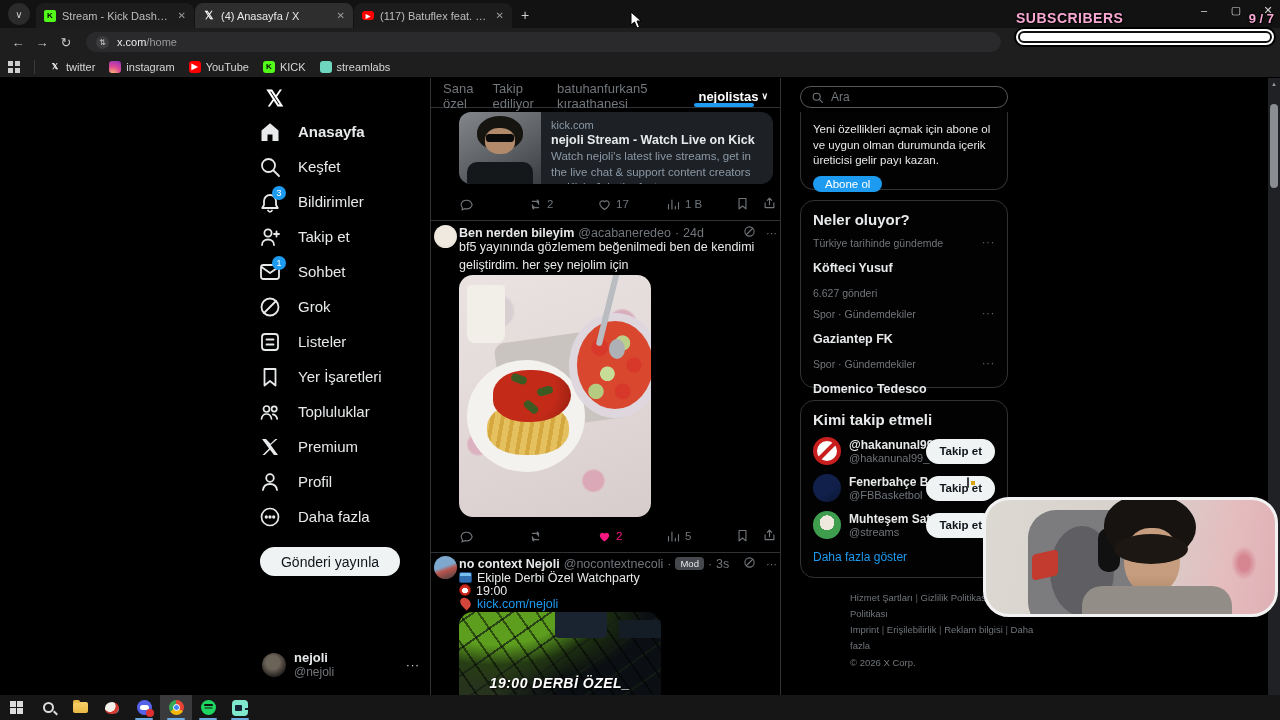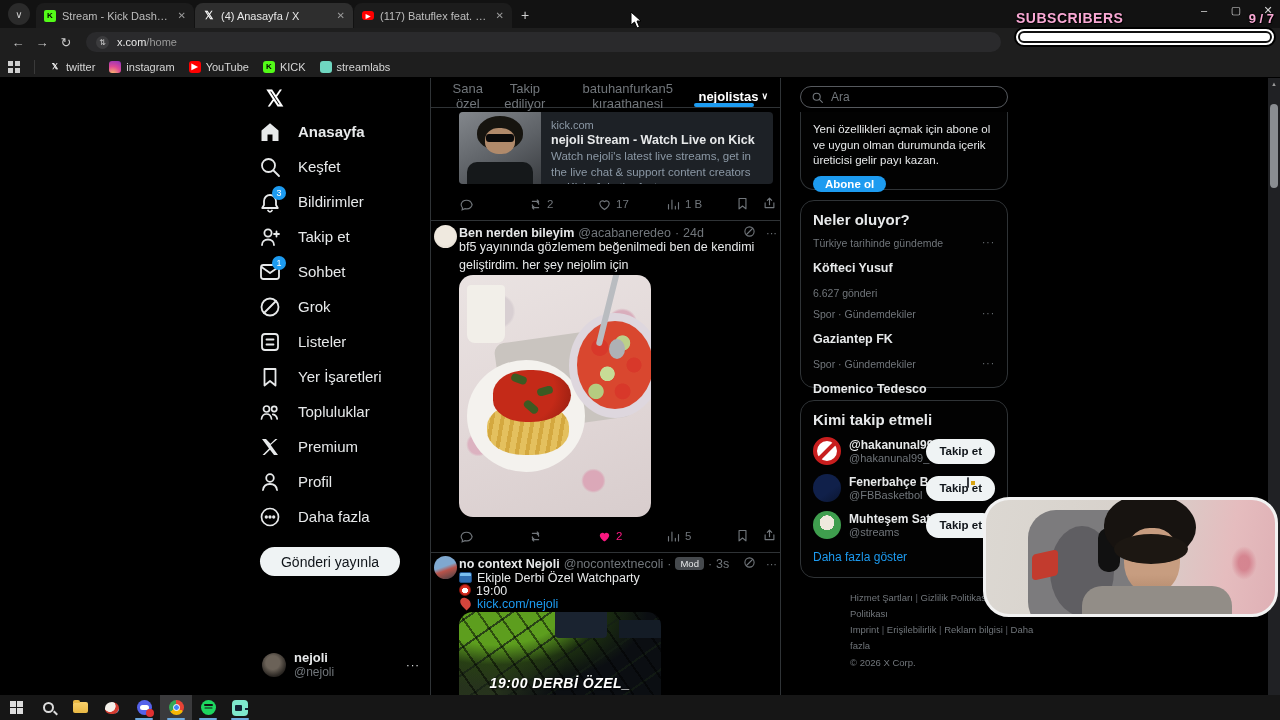--- a/index.html
+++ b/index.html
@@ -47,30 +47,30 @@
   .badge { position:absolute; top:-4px; right:-4px; min-width:14px; height:14px; border-radius:7px; background:#1d9bf0; color:#fff; font-size:9px; display:flex; align-items:center; justify-content:center; padding:0 3px; }
   #post-btn { left:260px; top:469px; width:140px; height:29px; border-radius:15px; background:#eff3f4; color:#0f1419; font-weight:normal; font-size:14px; display:flex; align-items:center; justify-content:center; border:none; }
   #me { left:262px; top:572px; width:158px; display:flex; align-items:center; gap:8px; }
   .me-av { width:24px; height:24px; border-radius:50%; background:radial-gradient(circle at 45% 40%, #6b6258 0 35%, #2a2622 70%); flex:0 0 24px; }
   .me-name { font-size:13px; font-weight:bold; color:#e7e9ea; }
   .me-handle { font-size:12px; color:#71767b; }
   .me-more { margin-left:auto; color:#e7e9ea; font-size:11px; letter-spacing:1px; }
 
   
   #feed { left:430px; top:0; width:351px; height:617px; border-left:1px solid #2f3336; border-right:1px solid #2f3336; }
-  #feed-tabs { position:absolute; left:0; top:7px; width:100%; height:23px; border-bottom:1px solid #2f3336; display:flex; justify-content:space-between; padding:0 12px;text-align:center; }
+  #feed-tabs { position:absolute; left:0; top:7px; width:100%; height:23px; border-bottom:1px solid #2f3336; display:flex; justify-content:space-between; padding:0 12px; }
   .ftab { font-size:13px; color:#71767b; position:relative; display:flex; align-items:center; gap:3px; }
   .ftab.active { color:#fff; font-weight:bold; }
   .ftab .chev { font-size:9px; }
   .ftab-underline { position:absolute; left:-4px; bottom:0; height:4px; width:60px; border-radius:2px; background:#1d9bf0; }
 
   .divider { position:absolute; left:0; width:100%; height:1px; background:#2f3336; }
 
   
-  #card1 { left:28px; top:34px; width:314px; height:72px; border-radius:4px; overflow:hidden; display:flex; background:#1d2126; }
+  #card1 { left:28px; top:34px; width:314px; height:72px; border-radius:12px; overflow:hidden; display:flex; background:#1d2126; }
   .card-img { width:82px; flex:0 0 82px; position:relative; background:linear-gradient(135deg,#7d8186 0 30%,#5f6putors4 100%); background:linear-gradient(150deg,#83878c 0%,#5d6166 55%,#3a3d41 100%); }
   .card-hair { position:absolute; left:18px; top:4px; width:46px; height:34px; border-radius:50% 50% 45% 45%; background:#16140f; }
   .card-face { position:absolute; left:26px; top:16px; width:30px; height:26px; border-radius:45%; background:#b08a6b; }
   .card-shades { position:absolute; left:27px; top:22px; width:28px; height:8px; border-radius:3px; background:#0a0a0a; }
   .card-body { position:absolute; left:8px; bottom:0; width:66px; height:22px; border-radius:10px 10px 0 0; background:#15181a; }
   .card-info { padding:7px 10px; overflow:hidden; }
   .card-domain { font-size:11px; color:#8b98a5; }
   .card-title { font-size:12.5px; color:#e7e9ea; margin-top:2px; font-weight:bold; }
   .card-desc { font-size:11.5px; color:#8b98a5; margin-top:2px; line-height:1.35; }
 
@@ -127,21 +127,21 @@
   .tv { background:linear-gradient(#79c0f0 0 3px,#2f6fb2 3px); border:1px solid #1d4e85; }
   .alarm { width:12px; height:12px; border-radius:50%; background:radial-gradient(circle at 50% 55%, #fff 0 40%, #d42b1f 41%); border:1px solid #8c150d; }
   .pin { width:9px; height:12px; border-radius:50% 50% 50% 0; transform:rotate(-45deg); background:#d4453c; margin-right:7px; margin-left:2px; }
   .linkblue { color:#1d9bf0; }
 
   
   #searchbox { left:800px; top:8px; width:208px; height:22px; border:1px solid #56595e; border-radius:11px; display:flex; align-items:center; gap:7px; padding:0 10px; color:#71767b; font-size:12px; background:#000; }
   .panel { position:absolute; left:800px; width:208px; border:1px solid #2f3336; border-radius:14px; background:#020202; padding:10px 12px; }
   #premium { top:34px; height:78px; border-radius:0 0 14px 14px; border-top:none; }
   #premium .ptext { font-size:11.5px; line-height:1.35; color:#e7e9ea; }
-  #premium button { margin-top:7px; background:#1d9bf0; border:none; color:#fff; font-weight:bold; font-size:11.5px; height:16px; padding:0 12px; border-radius:12px; }
+  #premium button { margin-top:7px; background:#1d9bf0; border:none; color:#fff; font-weight:normal; font-size:11.5px; height:16px; padding:0 12px; border-radius:12px; }
   .panel h2 { font-size:15px; color:#e7e9ea; margin-bottom:6px; }
   #trends { top:122px; height:188px; }
   .trend { position:relative; margin-top:9px; }
   .t-meta,.t-count { font-size:10.5px; color:#71767b; }
   .t-name { font-size:12.5px; font-weight:bold; color:#e7e9ea; margin:12px 0; }
   .t-more { position:absolute; right:0; top:0; color:#71767b; font-size:10px; letter-spacing:1px; }
   .showmore { color:#1d9bf0; font-size:12px; margin-top:11px; display:inline-block; }
   #follow { top:322px; height:178px; }
   .frow { display:flex; align-items:center; gap:8px; margin-top:9px; }
   .f-av { width:28px; height:28px; border-radius:50%; flex:0 0 28px; position:relative; }

